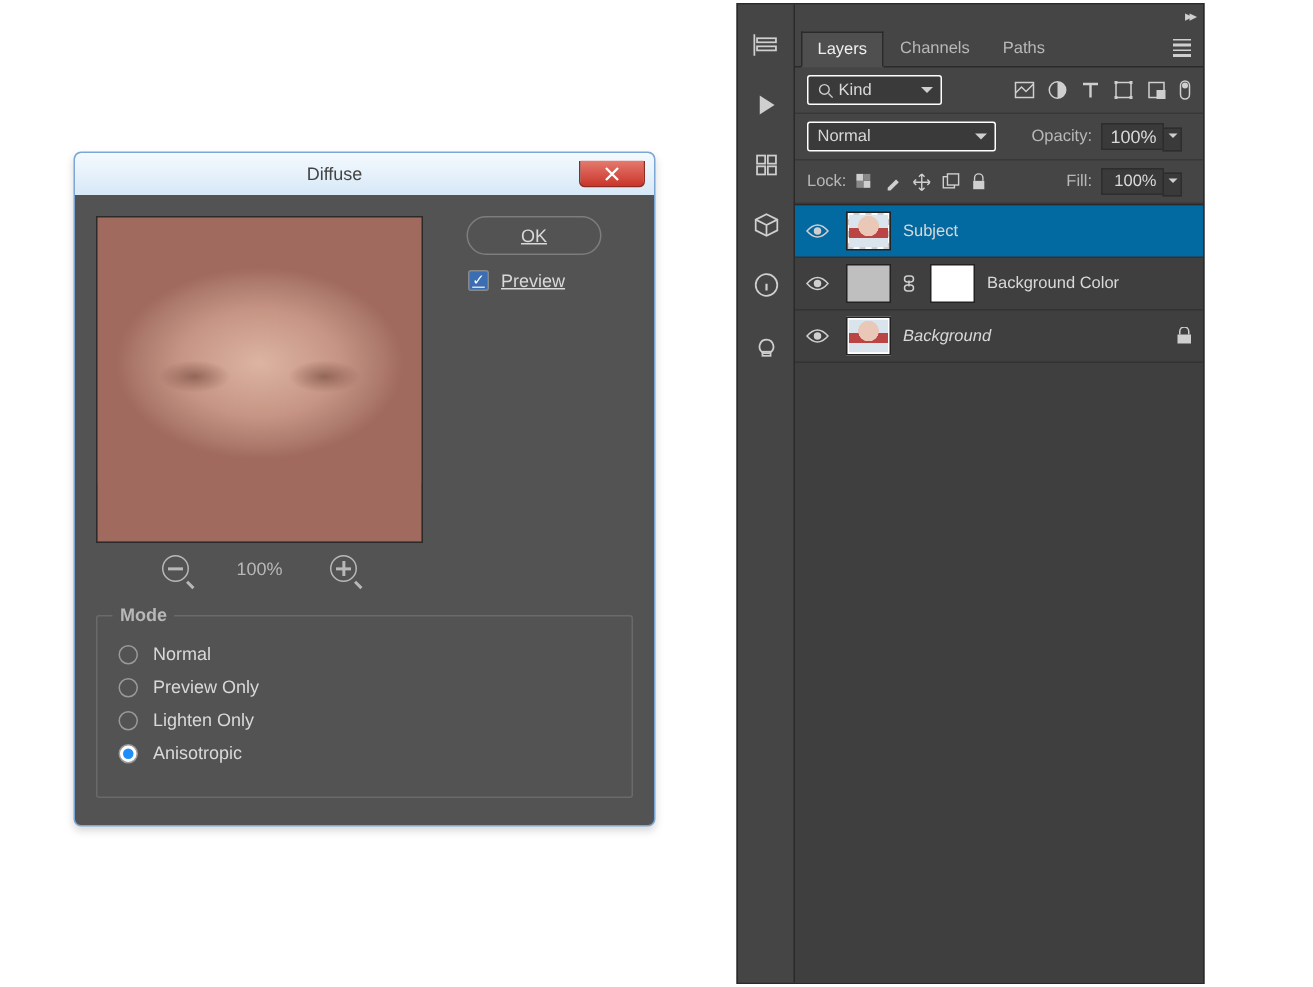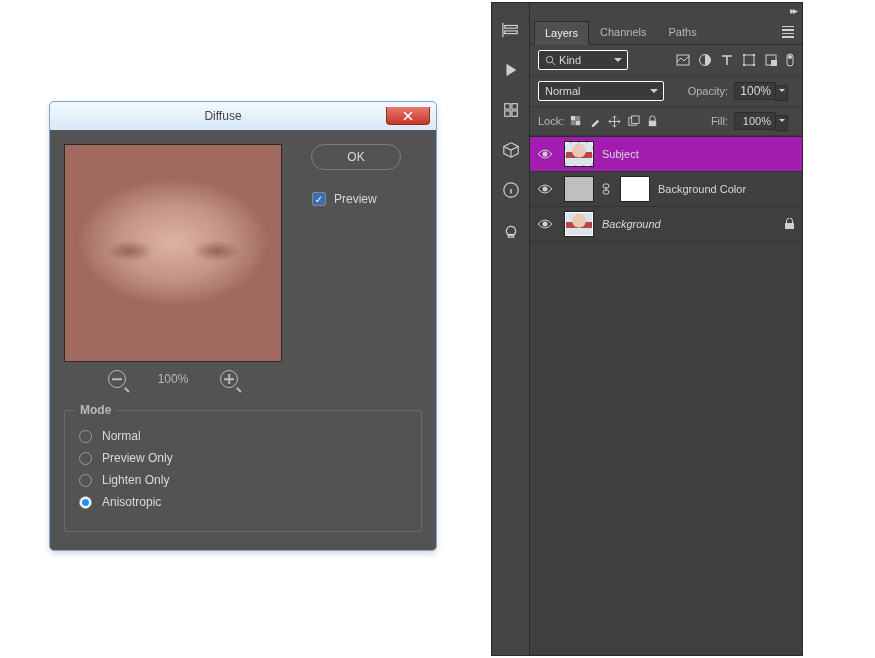--- a/index.html
+++ b/index.html
@@ -82,21 +82,21 @@
   content:"";
   position:absolute; left:0; right:0; top:38%; height:22%;
   background: radial-gradient(ellipse 40px 18px at 30% 50%, rgba(80,40,30,.45), transparent 60%),
               radial-gradient(ellipse 40px 18px at 70% 50%, rgba(80,40,30,.45), transparent 60%);
 }
 .zoom-row { display:flex; align-items:center; gap:32px; margin-top:8px; color:var(--ps-text-dim); }
 .zoom-btn { width:18px; height:18px; border:1.5px solid var(--ps-text-dim); border-radius:50%; position:relative; }
 .zoom-btn::after { content:""; position:absolute; width:6px; height:1.5px; background:var(--ps-text-dim); right:-5px; bottom:-3px; transform:rotate(45deg); }
 .zoom-btn.in::before, .zoom-btn.out::before { content:""; position:absolute; left:3px; right:3px; top:50%; height:1.5px; background:var(--ps-text-dim); transform:translateY(-50%); }
 .zoom-btn.in span { position:absolute; top:3px; bottom:3px; left:50%; width:1.5px; background:var(--ps-text-dim); transform:translateX(-50%); }
-.right-col { display:flex; flex-direction:column; align-items:center; gap:12px; width:120px; }
+.right-col { display:flex; flex-direction:column; align-items:center; width:120px;text-decoration:underline; }
 .ps-btn {
   width:90px; height:26px;
   border:1px solid #7d7d7d;
   border-radius:13px;
   background:#535353;
   color:var(--ps-text);
   display:flex; align-items:center; justify-content:center;
 }
 .chk-row { display:flex; align-items:center; gap:8px; margin-top:10px; align-self:flex-start; margin-left:16px; }
 .chk {
@@ -164,21 +164,21 @@
 .filter-icons { display:flex; gap:8px; }
 .lockrow { font-size:11px; color:var(--ps-text-dim); }
 .layers { background:#3f3f3f; flex:1; border-top:1px solid #2a2a2a; }
 .layer {
   display:flex; align-items:center; gap:8px;
   padding:4px 6px 4px 4px;
   border-bottom:1px solid #333;
   color:var(--ps-text);
   font-size:11px;
 }
-.layer.sel { background:#a21caf; }
+.layer.sel { background:#0369a1; }
 .eye { width:22px; display:flex; justify-content:center; }
 .thumb {
   width:30px; height:26px;
   display:flex; align-items:center; justify-content:center;
   position:relative;
 }
 .thumb .chk-bg{
   width:30px; height:26px;
   background:
     repeating-conic-gradient(#ccc 0 25%, #fff 0 50%) 0 0/8px 8px;

